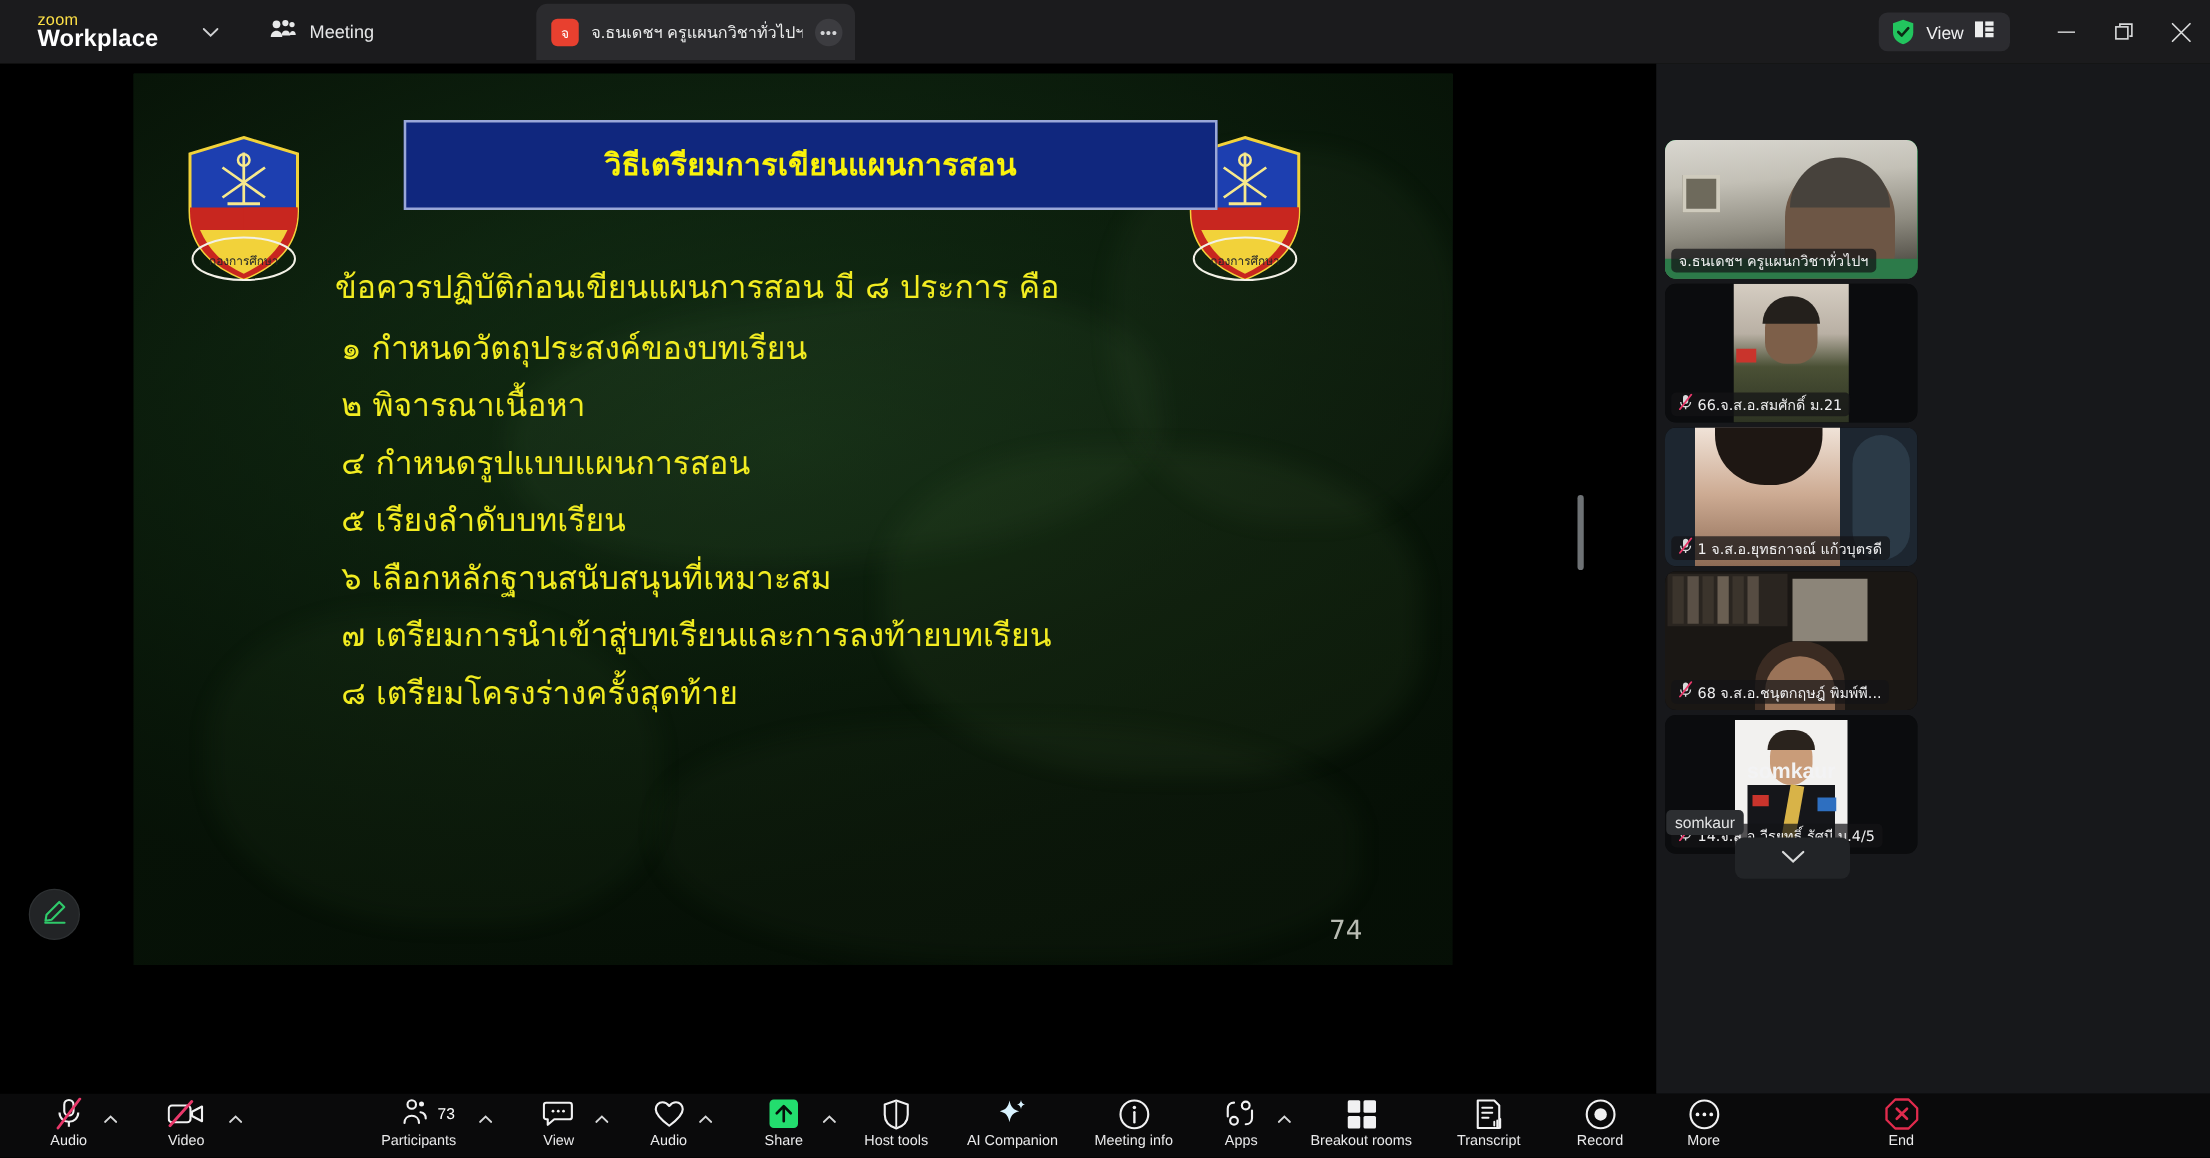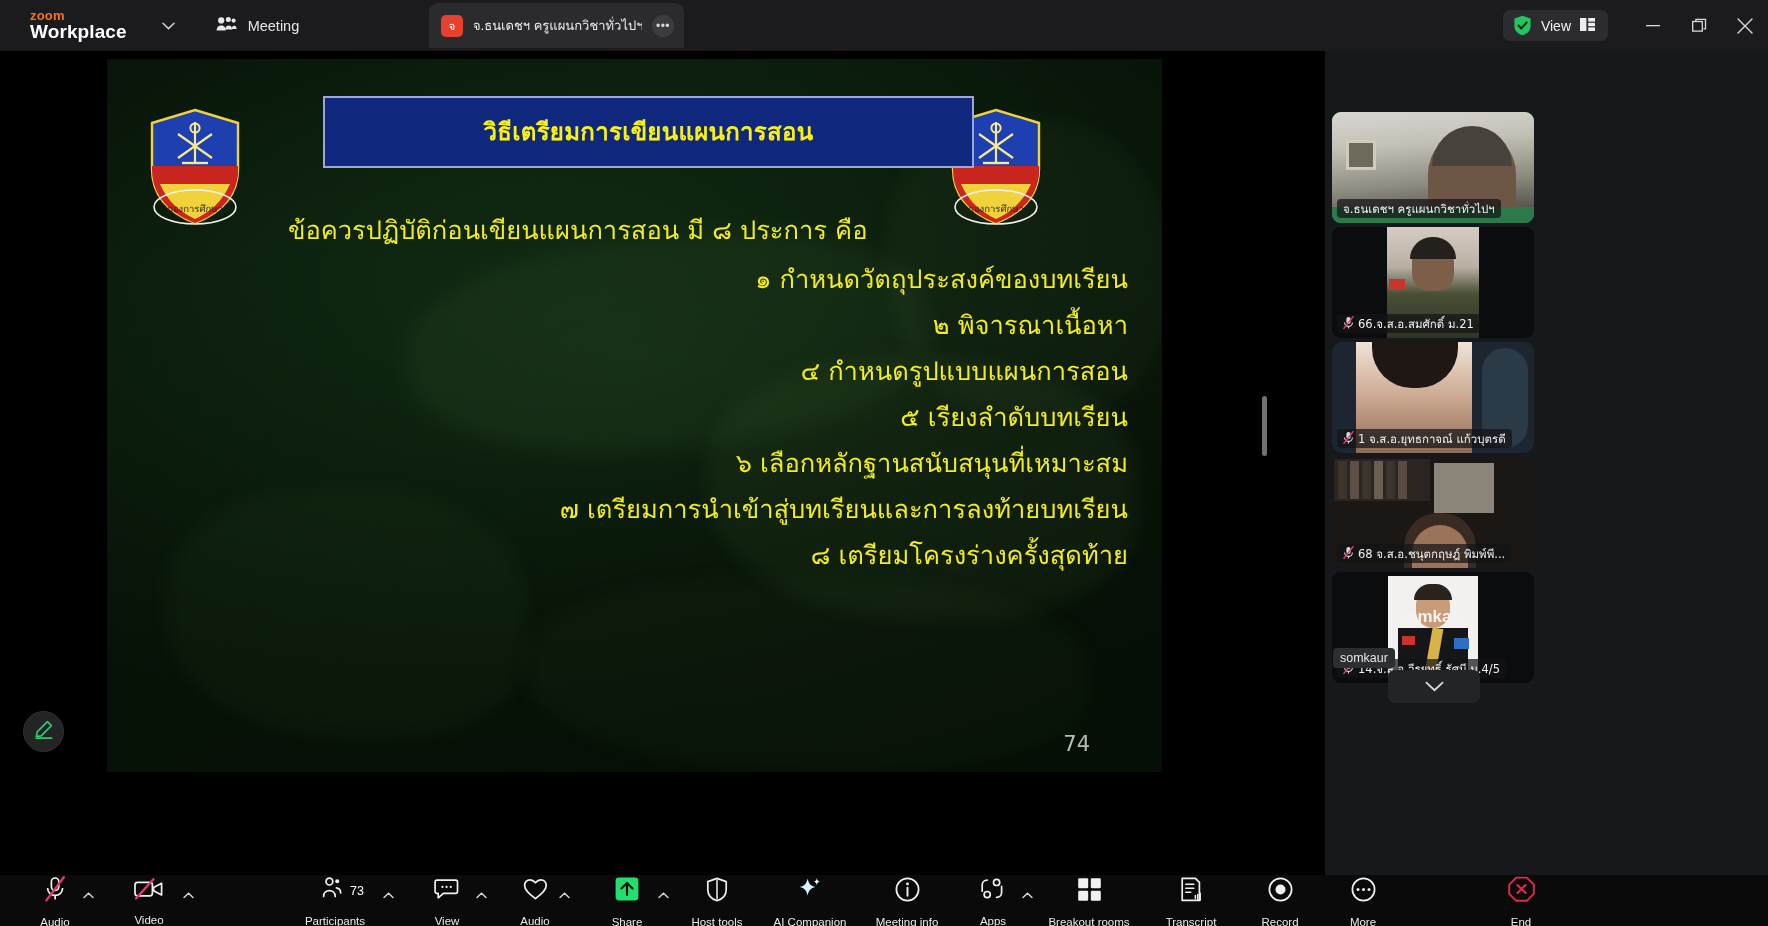--- a/index.html
+++ b/index.html
@@ -11,21 +11,21 @@
     -webkit-font-smoothing:antialiased;
   }
 
   
   #titlebar {
     position:absolute; left:0; top:0; width:1768px; height:51px;
     background:#1b1b1d;
     display:flex; align-items:center;
   }
   .zoom-logo { margin-left:30px; line-height:1.02; }
-  .zoom-logo .l1 { font-size:13px; font-weight:700; color:#f97316; letter-spacing:.2px; }
+  .zoom-logo .l1 { font-size:13px; font-weight:400; color:#fde047; letter-spacing:.2px; }
   .zoom-logo .l2 { font-size:19px; font-weight:700; color:#fff; letter-spacing:.1px; }
   .tb-chev {
     margin-left:29px; width:26px; height:26px;
     display:flex; align-items:center; justify-content:center;
     color:#cfd0d2; font-size:11px;
   }
   .tb-chev svg { display:block; }
 
   .tab-meeting {
     margin-left:22px; height:34px; display:flex; align-items:center;
@@ -99,29 +99,29 @@
     position:absolute; left:216px; top:37px; width:651px; height:72px;
     background:#10277e; border:2px solid #9aa7d8;
     display:flex; align-items:center; justify-content:center;
   }
   #slide-title .txt {
     font-size:24px; font-weight:700; color:#f9f20b;
     font-family:"DejaVu Sans","Liberation Sans",sans-serif;
     letter-spacing:.3px; line-height:1;
   }
   #slide-body {
-    position:absolute; left:181px; top:148px; width:840px;
+    position:absolute; left:161px; top:148px; width:840px;
   }
   #slide-body .ln {
     color:#f2ec21; font-size:25.5px; line-height:46px;
     font-family:"DejaVu Sans","Liberation Sans",sans-serif;
     white-space:nowrap;
   }
   #slide-body .ln.head { margin-bottom:3px; }
-  #slide-body .ln.item { padding-left:5px;text-align:right; }
+  #slide-body .ln.item { padding-left:5px; }
   #slide-num {
     position:absolute; right:72px; bottom:16px;
     font-size:21px; color:#b9bcb3;
     font-family:"DejaVu Sans","Liberation Sans",sans-serif;
   }
   #annotate-btn {
     position:absolute; left:23px; top:660px;
     width:41px; height:41px; border-radius:50%;
     background:#222426; border:1px solid #2e3133;
     display:flex; align-items:center; justify-content:center;
@@ -173,21 +173,21 @@
   }
 
   
   #toolbar {
     position:absolute; left:0; top:875px; width:1768px; height:51px;
     background:#0a0a0b;
   }
   .tb-item {
     position:absolute; top:3px; height:48px;
     display:flex; flex-direction:column; align-items:center;
-    justify-content:center; gap:14px;
+    justify-content:flex-start; gap:3px;
   }
   .tb-item .ic { height:26px; display:flex; align-items:center; justify-content:center; }
   .tb-item .lb { font-size:11.5px; color:#eaeaeb; white-space:nowrap; }
   .tb-item.end .lb { color:#eaeaeb; }
   .caret {
     position:absolute; top:16px; color:#d6d7d8; font-size:9px;
   }
   .count-badge {
     position:absolute; font-size:12.5px; color:#fff; font-weight:400;
   }

